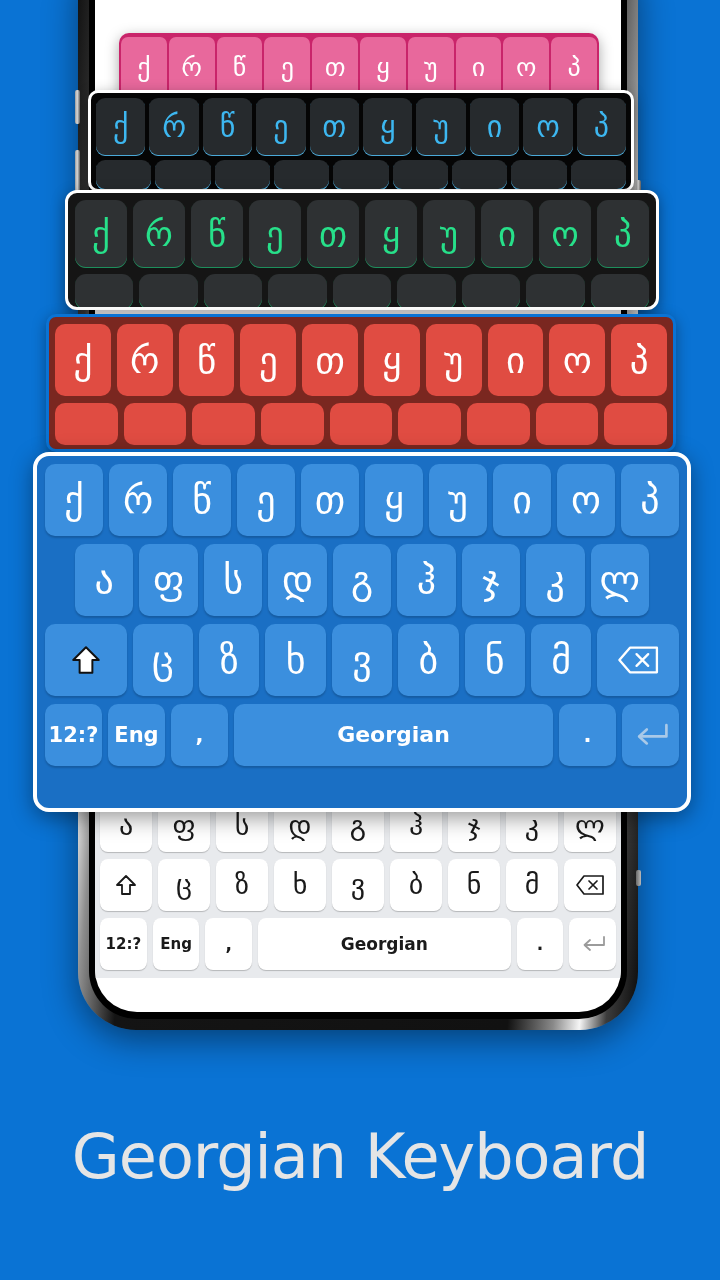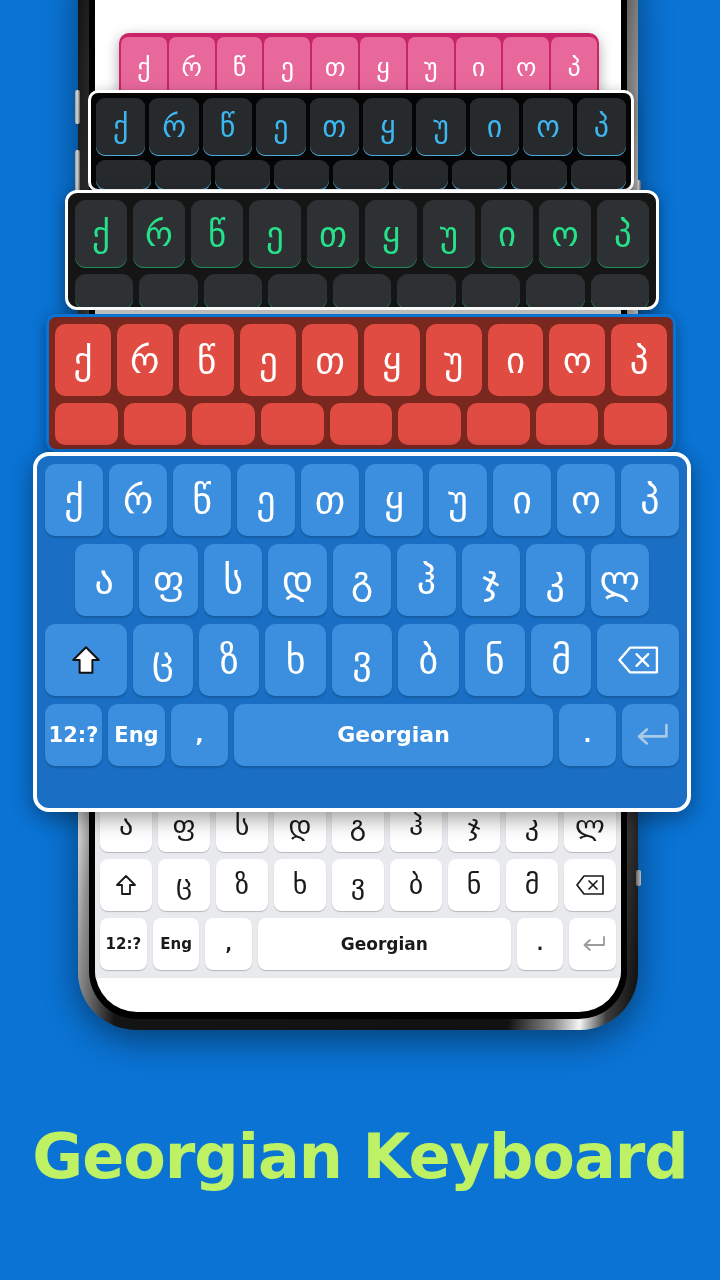--- a/index.html
+++ b/index.html
@@ -127,23 +127,23 @@
   #kb-blue .kkey.space{ flex:5.6; font-size:22px; font-weight:bold; }
   #kb-blue .krow.r4 .kkey{ height:62px; }
 
   .shift-glyph{ display:inline-block; }
   .bsp svg, .shift-glyph svg, .ent svg{ display:block; }
 
   
   #title{
     position:absolute; left:0; right:0; top:1120px;
     text-align:center;
-    color:#bef264;
+    color:#e5e5e5;
     font-size:62px;
-    font-weight:bold;
+    font-weight:normal;
     letter-spacing:-1px;
     font-family:"DejaVu Sans","Liberation Sans",sans-serif;
   }
 </style>
 </head>
 <body>
 
 <div id="phone-frame">
   <div class="side-btn" id="btn-silence"></div>
   <div class="side-btn" id="btn-volup"></div>

